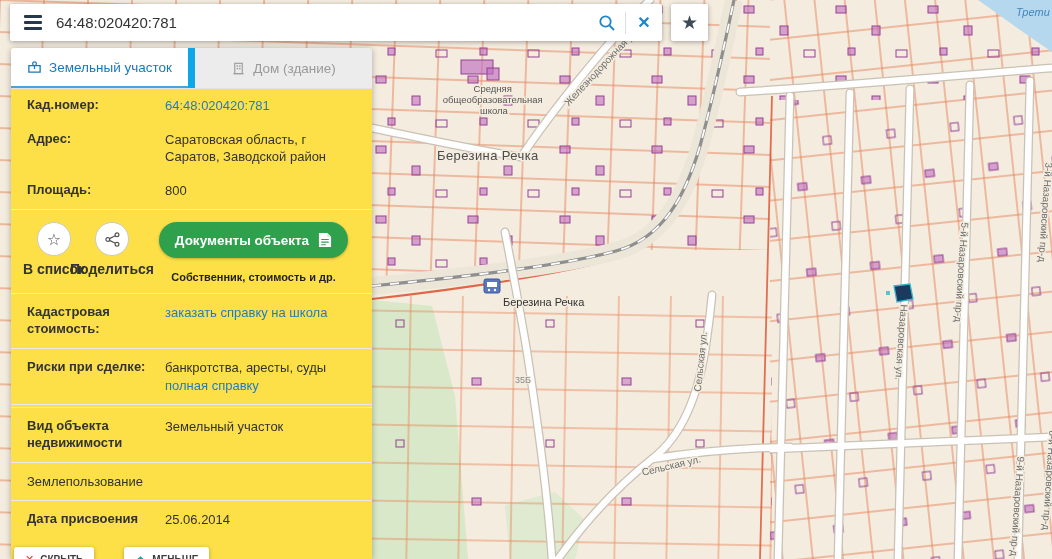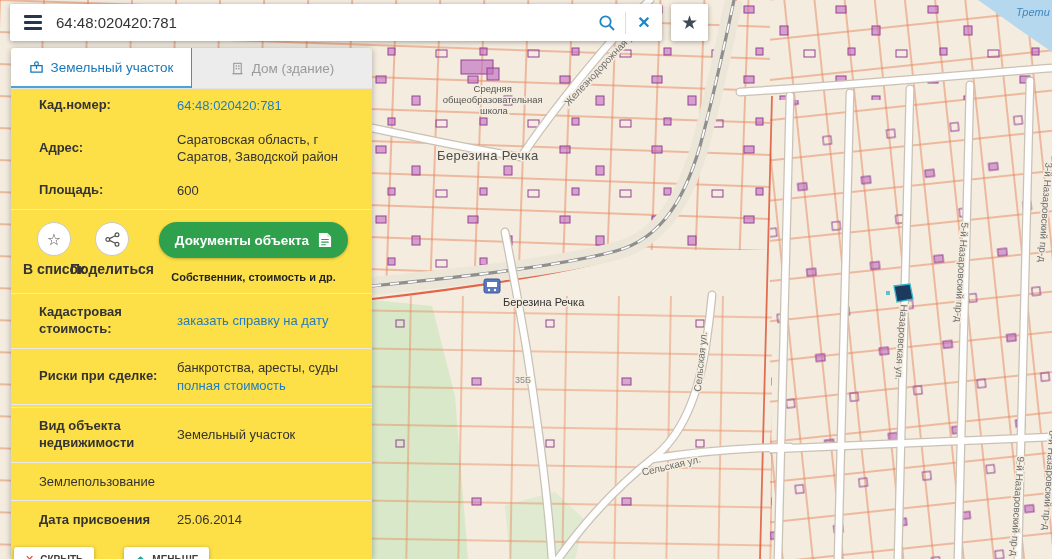--- a/index.html
+++ b/index.html
@@ -22,22 +22,22 @@
   .icon-btn{border:none;background:none;cursor:pointer;display:flex;align-items:center;justify-content:center;width:36px;height:34px}
   .vdiv{width:1px;height:22px;background:#ddd}
   .clear-x{color:#1e86c8;font-size:16px;font-weight:bold}
   .fav-btn{position:absolute;left:671px;top:4px;width:37px;height:37px;background:#fff;border:none;border-radius:2px;box-shadow:0 1px 5px rgba(0,0,0,.35);color:#3c4a57;font-size:19px;line-height:37px;text-align:center;z-index:6;cursor:pointer;padding:0}
 
   
   .panel{position:absolute;left:11px;top:48px;width:361px;height:511px;background:#fde047;box-shadow:0 1px 6px rgba(0,0,0,.3);z-index:5;border-radius:3px 3px 0 0;overflow:hidden}
   .tabs{display:flex;height:41px;border-bottom:1px solid #e3e3e3}
   .tab{flex:1;display:flex;align-items:center;justify-content:center;gap:7px;font-size:13.5px;cursor:pointer}
   .tab-active{color:#1879ba;background:#fff;border-bottom:2px solid #49a5d8}
-  .tab-inactive{color:#9a9a9a;background:#ececec;border-left:1px solid #0ea5e9}
-  .prow{display:flex;padding:8px 28px;align-items:center}
+  .tab-inactive{color:#9a9a9a;background:#ececec;border-left:7px solid #0ea5e9}
+  .prow{display:flex;padding:8px 16px;align-items:flex-start}
   .plabel{width:138px;min-width:138px;font-weight:bold;font-size:13px;color:#333;line-height:1.3;padding-right:6px}
   .pvalue{font-size:13px;color:#333;line-height:1.35}
   a.plink{color:#1e7cc7;text-decoration:none;cursor:pointer}
   .hdiv{height:1px;background:#e8e8e8;margin:2px 0}
   .actions{display:flex;align-items:flex-start;padding:10px 10px 8px 14px}
   .act{display:flex;flex-direction:column;align-items:center;width:58px;cursor:pointer;background:none;border:none;font-family:inherit}
   .act-circle{width:34px;height:34px;border:1px solid #c9c9c9;border-radius:50%;display:flex;align-items:center;justify-content:center;color:#555;font-size:16px;background:#fff}
   .act-label{font-size:14px;font-weight:bold;color:#333;margin-top:5px;white-space:nowrap}
   .docs{flex:1;display:flex;flex-direction:column;align-items:center;margin-left:4px}
   .docs-btn{display:flex;align-items:center;gap:9px;background:#2fa14d;color:#fff;font-weight:bold;font-size:13.5px;border:none;border-radius:18px;height:36px;padding:0 16px;cursor:pointer;box-shadow:0 1px 3px rgba(0,0,0,.25);font-family:inherit}
@@ -223,21 +223,21 @@
     <div class="prow">
       <div class="plabel">Кад.номер:</div>
       <div class="pvalue"><a class="plink">64:48:020420:781</a></div>
     </div>
     <div class="prow">
       <div class="plabel">Адрес:</div>
       <div class="pvalue" style="max-width:205px">Саратовская область, г Саратов, Заводской район</div>
     </div>
     <div class="prow">
       <div class="plabel">Площадь:</div>
-      <div class="pvalue">600</div>
+      <div class="pvalue">800</div>
     </div>
 
     <div class="hdiv"></div>
 
     <div class="actions">
       <button class="act">
         <span class="act-circle">
             <span>☆</span>
           </span>
         <span class="act-label">В список</span>
@@ -268,30 +268,30 @@
           </svg>
         </button>
         <span class="docs-sub">Собственник, стоимость и др.</span>
       </div>
     </div>
 
     <div class="hdiv"></div>
 
     <div class="prow">
       <div class="plabel">Кадастровая стоимость:</div>
-      <div class="pvalue"><a class="plink">заказать справку на дату</a></div>
+      <div class="pvalue"><a class="plink">заказать справку на школа</a></div>
     </div>
 
     <div class="hdiv"></div>
 
     <div class="prow">
       <div class="plabel">Риски при сделке:</div>
       <div class="pvalue">
         <div>банкротства, аресты, суды</div>
-        <a class="plink">полная стоимость</a>
+        <a class="plink">полная справку</a>
       </div>
     </div>
 
     <div class="hdiv"></div>
 
 
     <div class="hdiv"></div>
 
     <div class="prow">
       <div class="plabel">Вид объекта недвижимости</div>

